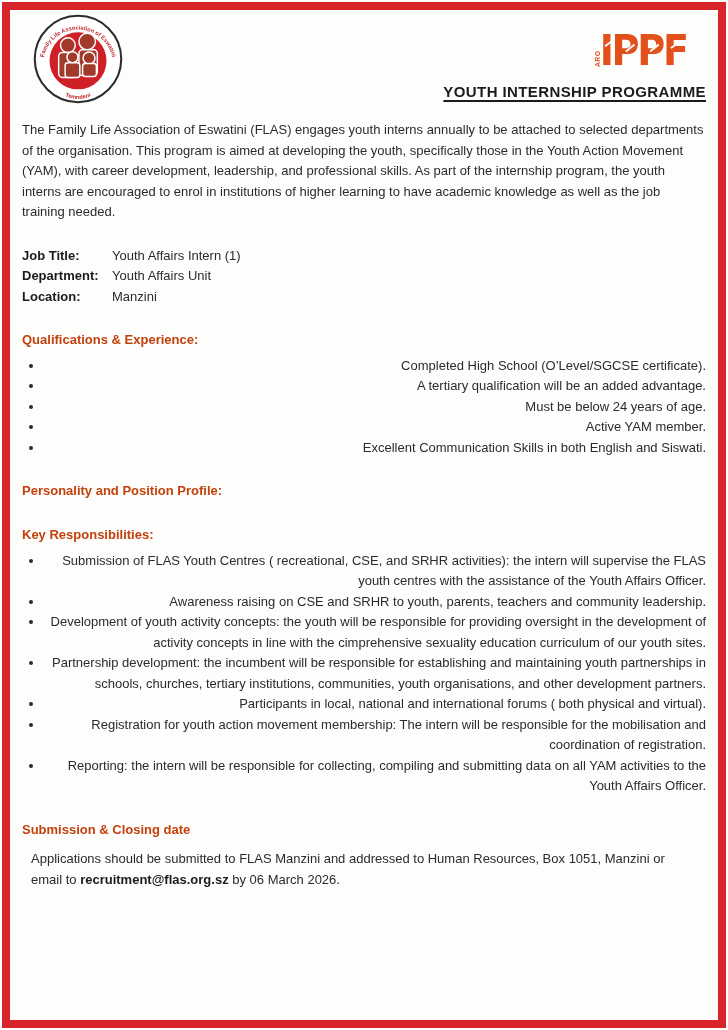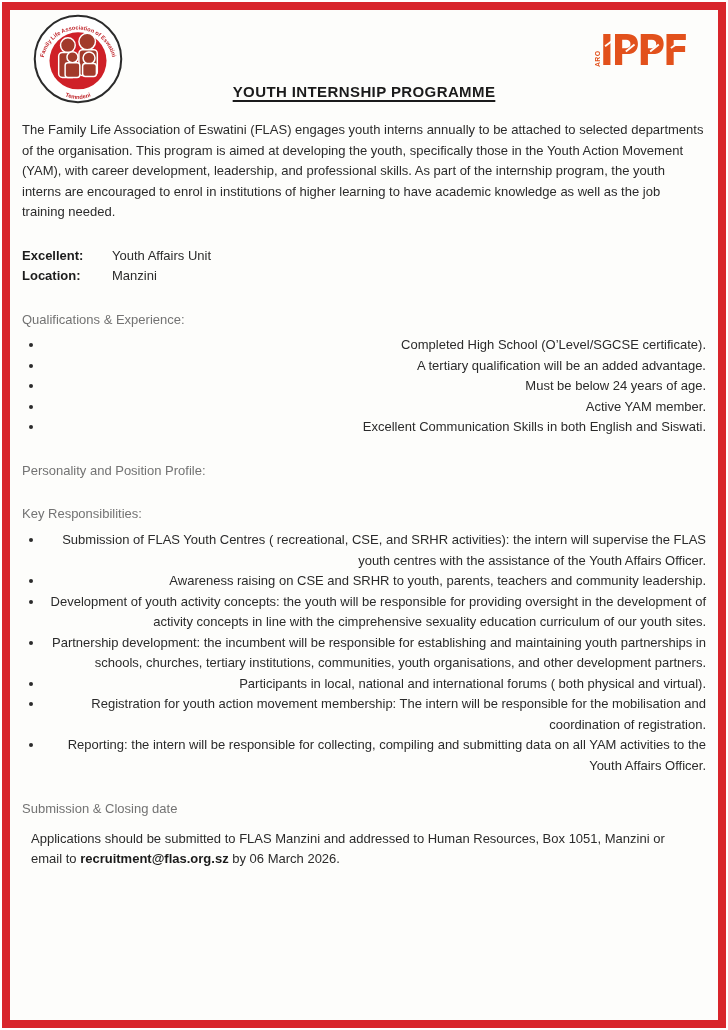--- a/index.html
+++ b/index.html
@@ -28,36 +28,36 @@
   .flas-logo {
     position: absolute; left: 10px; top: 3px;
     width: 92px; height: 92px;
   }
   .ippf-logo {
     position: absolute; right: 16px; top: 12px;
     width: 104px; height: 52px;
   }
   .doc-title {
     position: absolute; left: 0; right: 0; top: 70px;
-    text-align: center;
+    text-align: right;
     font-size: 15px; font-weight: 700;
     letter-spacing: 0.4px;
     color: #1b1b1b;
     text-decoration: underline;
     text-decoration-thickness: 2px;
     text-underline-offset: 3px;
   }
   
   .intro { margin: 14px 0 12px; }
   .job-details { margin-top: 23px; }
   .jd-row { display: flex; }
   .jd-label { width: 90px; flex: 0 0 90px; font-weight: 700; color: #1b1b1b; }
   .jd-value { }
   .section { margin-top: 23px; }
-  .section-heading { margin: 0 0 5px; font-size: 13px; font-weight: 400; color: #737373; }
+  .section-heading { margin: 0 0 5px; font-size: 13px; font-weight: 700; color: #c2410c; }
   ul.bullets { margin: 0; padding-left: 22px; }
   ul.bullets li { padding-left: 2px; text-align: right; }
   .submission { margin-top: 23px; }
   .submission-text { margin: 9px; }
   .email { font-weight: 700; color: #1b1b1b; }
 </style>
 </head>
 <body>
 
 <div class="page">
@@ -103,21 +103,25 @@
         </g>
       </svg>
 
       <div class="doc-title">YOUTH INTERNSHIP PROGRAMME</div>
     </div>
 
     <p class="intro">The Family Life Association of Eswatini (FLAS) engages youth interns annually to be attached to selected departments of the organisation. This program is aimed at developing the youth, specifically those in the Youth Action Movement (YAM), with career development, leadership, and professional skills. As part of the internship program, the youth interns are encouraged to enrol in institutions of higher learning to have academic knowledge as well as the job training needed.</p>
 
     <div class="job-details">
       <div class="jd-row">
-        <span class="jd-label">Excellent:</span>
+        <span class="jd-label">Job Title:</span>
+        <span class="jd-value">Youth Affairs Intern (1)</span>
+      </div>
+      <div class="jd-row">
+        <span class="jd-label">Department:</span>
         <span class="jd-value">Youth Affairs Unit</span>
       </div>
       <div class="jd-row">
         <span class="jd-label">Location:</span>
         <span class="jd-value">Manzini</span>
       </div>
     </div>
 
     <div class="section">
       <h3 class="section-heading">Qualifications &amp; Experience:</h3>

